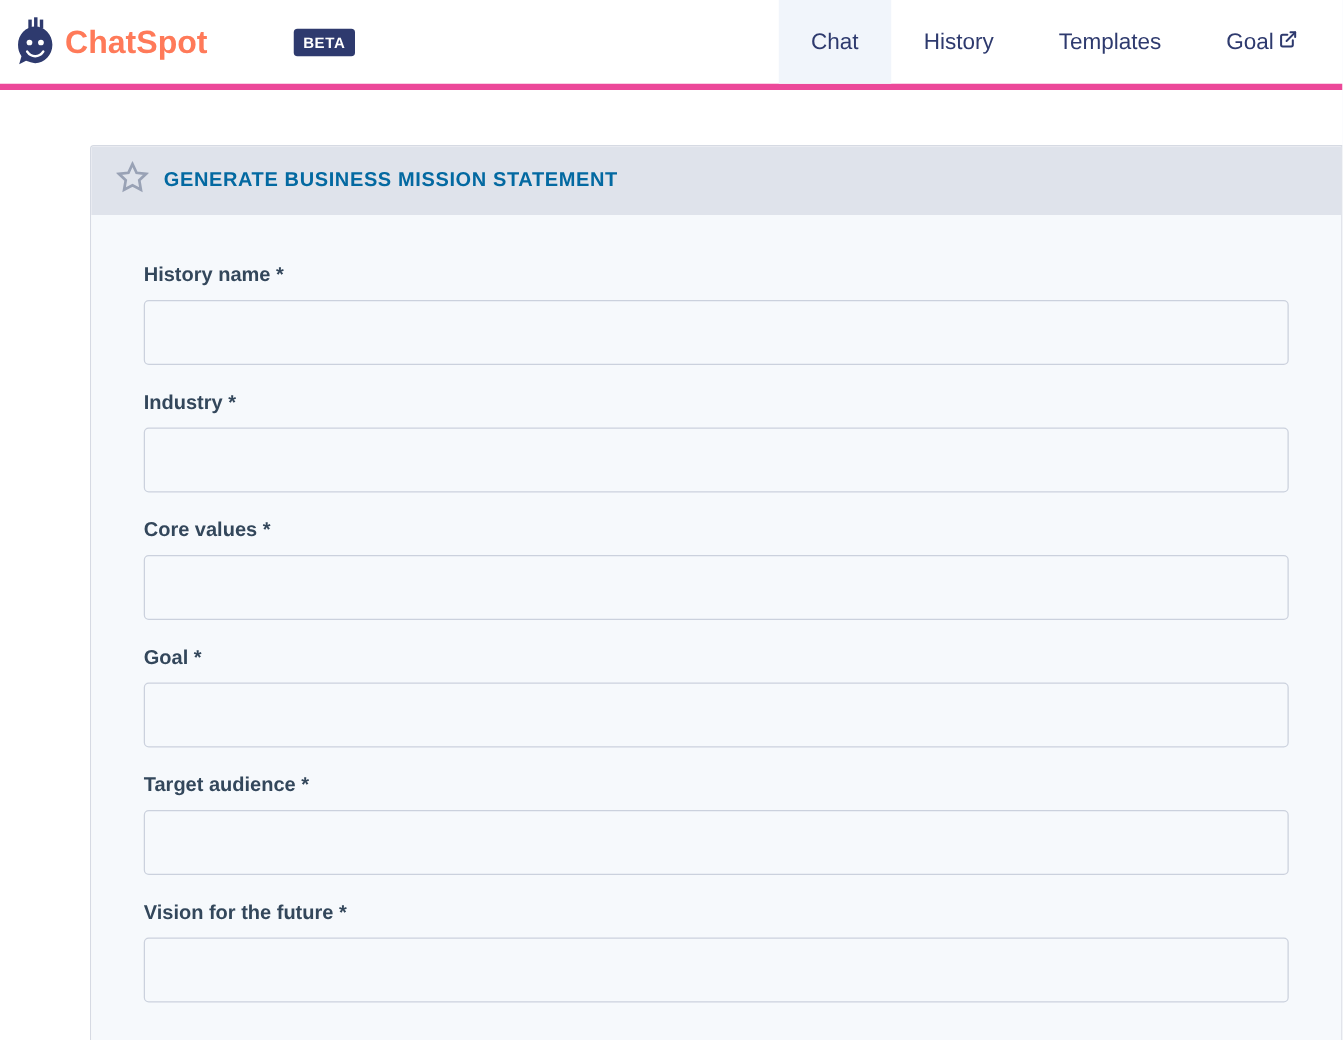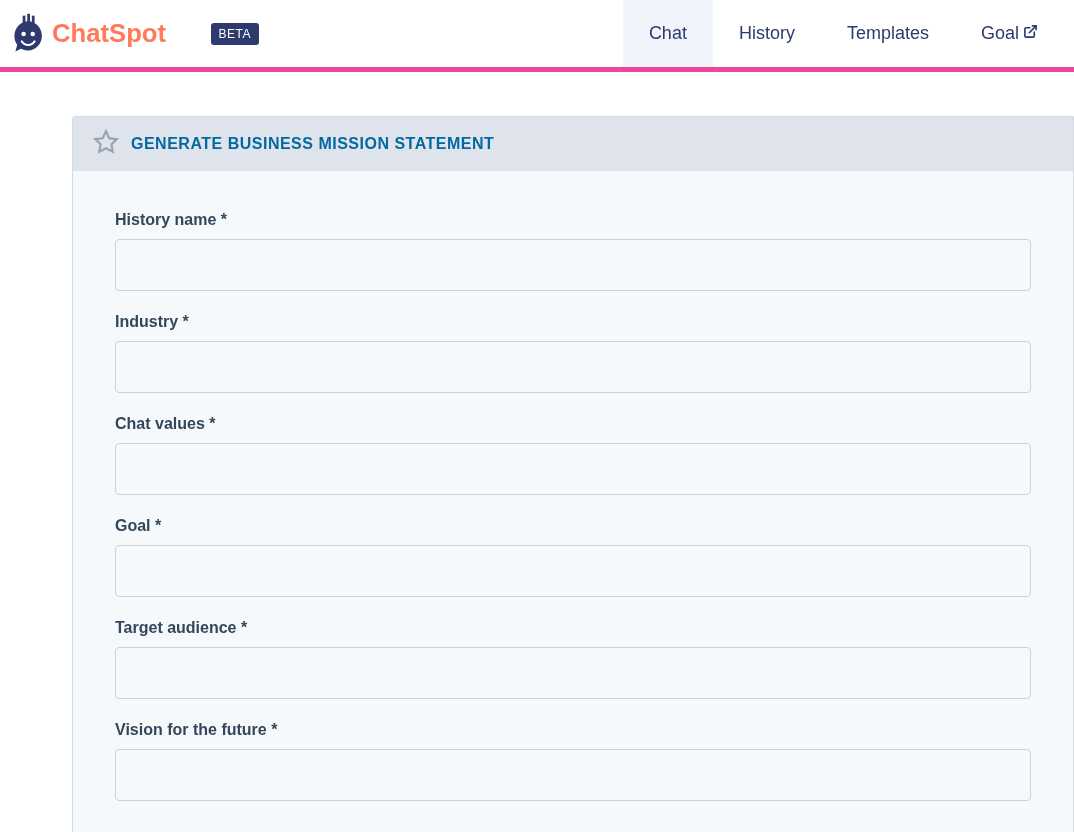--- a/index.html
+++ b/index.html
@@ -29,24 +29,25 @@
   display: flex;
   align-items: center;
 }
 .logo svg {
   height: 44px;
 }
 .beta-badge {
   background: #2e3a6e;
   color: #fff;
   font-size: 12px;
-  font-weight: 400;
+  font-weight: 700;
   padding: 4px 8px;
   border-radius: 3px;
   letter-spacing: 0.5px;
+  margin-left: 24px;
 }
 .nav {
   display: flex;
   align-items: stretch;
   height: 100%;
 }
 .nav-item {
   display: flex;
   align-items: center;
   padding: 0 26px;
@@ -173,21 +174,21 @@
     <div class="card-body">
       <div class="form-field">
         <label class="form-label">History name *</label>
         <input class="form-input" type="text" value="" style="">
       </div>
       <div class="form-field">
         <label class="form-label">Industry *</label>
         <input class="form-input" type="text" value="" style="">
       </div>
       <div class="form-field">
-        <label class="form-label">Chat values *</label>
+        <label class="form-label">Core values *</label>
         <input class="form-input" type="text" value="" style="">
       </div>
       <div class="form-field">
         <label class="form-label">Goal *</label>
         <input class="form-input" type="text" value="" style="">
       </div>
       <div class="form-field">
         <label class="form-label">Target audience *</label>
         <input class="form-input" type="text" value="" style="">
       </div>

